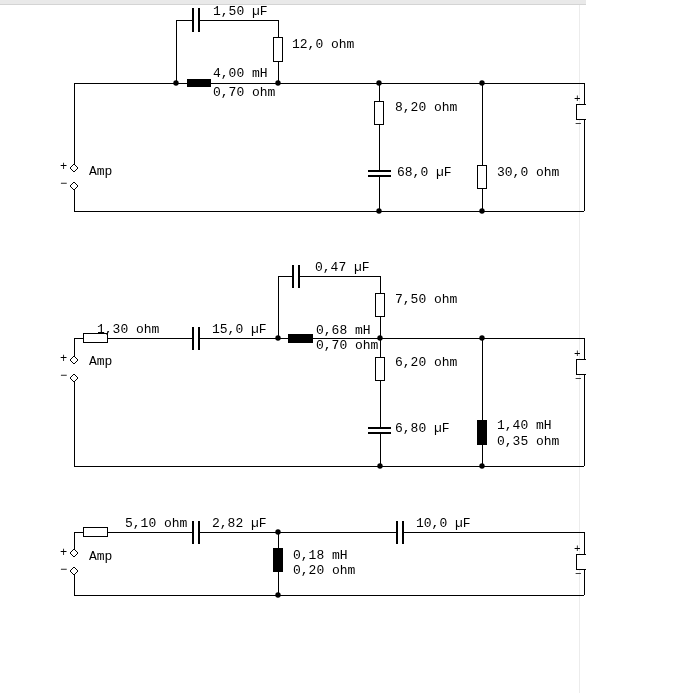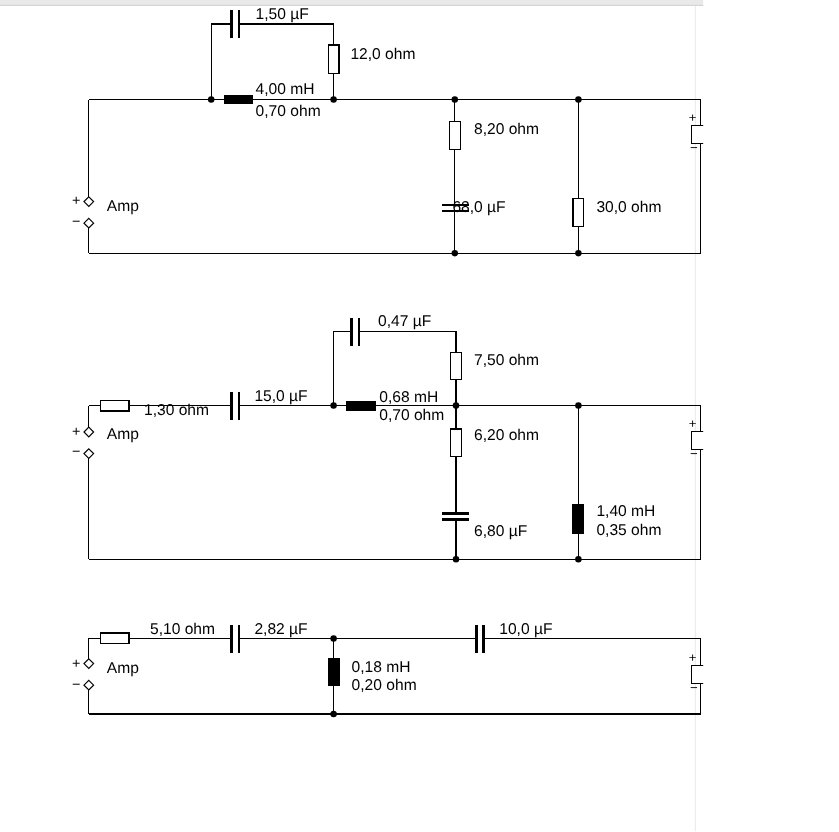--- a/index.html
+++ b/index.html
@@ -1,18 +1,18 @@
 <!DOCTYPE html>
 <html><head>
 <meta charset="utf-8">
 <style>
   html,body { margin:0; padding:0; background:#fff; }
   .screen {
     position:relative; width:586px; height:693px; background:#ffffff;
-    font-family:Liberation Sans, sans-serif; overflow:hidden;
+    font-family:Liberation Mono, monospace; overflow:hidden;
   }
   .topbar {
     position:absolute; left:0; top:0; width:699px; height:4px;
     background:#e9e9e9; border-bottom:1px solid #d4d4d4;
   }
   .right-edge {
     position:absolute; top:5px; bottom:0; right:6px; width:1px; background:#ececec;
   }
   svg.schematic { position:absolute; left:0; top:0; }
   .wire { stroke:#000; stroke-width:1; fill:none; shape-rendering:crispEdges; }
@@ -113,37 +113,37 @@
         <rect class="spkbox" x="576.5" y="554.5" width="15" height="15"></rect>
       </g>
     </g>
   </svg>
 
   <div class="lbl" style="left:213px; top:5px;">1,50 µF</div>
   <div class="lbl" style="left:292px; top:38px;">12,0 ohm</div>
   <div class="lbl" style="left:213px; top:67px;">4,00 mH</div>
   <div class="lbl" style="left:213px; top:86px;">0,70 ohm</div>
   <div class="lbl" style="left:395px; top:101px;">8,20 ohm</div>
-  <div class="lbl" style="left:377px; top:166px;">68,0 µF</div>
+  <div class="lbl" style="left:397px; top:166px;">68,0 µF</div>
   <div class="lbl" style="left:497px; top:166px;">30,0 ohm</div>
   <div class="lbl" style="left:89px; top:165px;">Amp</div>
   <div class="sm" style="left:60px; top:161px;">+</div>
   <div class="sm" style="left:60px; top:178px;">−</div>
   <div class="tiny" style="left:574px; top:94px;">+</div>
   <div class="tiny" style="left:575px; top:119px;">−</div>
   <div class="spk-label" style="left:609px; top:100px;">НЧ</div>
 
-  <div class="lbl" style="left:120px; top:323px;margin-top:12px;">1,30 ohm</div>
+  <div class="lbl" style="left:97px; top:323px;">1,30 ohm</div>
   <div class="lbl" style="left:212px; top:323px;">15,0 µF</div>
   <div class="lbl" style="left:315px; top:261px;">0,47 µF</div>
   <div class="lbl" style="left:395px; top:293px;">7,50 ohm</div>
   <div class="lbl" style="left:316px; top:324px;">0,68 mH</div>
   <div class="lbl" style="left:316px; top:339px;">0,70 ohm</div>
   <div class="lbl" style="left:395px; top:356px;">6,20 ohm</div>
-  <div class="lbl" style="left:395px; top:436px;text-align:right;">6,80 µF</div>
+  <div class="lbl" style="left:395px; top:422px;text-align:right;">6,80 µF</div>
   <div class="lbl" style="left:497px; top:419px;">1,40 mH</div>
   <div class="lbl" style="left:497px; top:435px;">0,35 ohm</div>
   <div class="lbl" style="left:89px; top:355px;">Amp</div>
   <div class="sm" style="left:60px; top:353px;">+</div>
   <div class="sm" style="left:60px; top:370px;">−</div>
   <div class="tiny" style="left:574px; top:349px;">+</div>
   <div class="tiny" style="left:575px; top:374px;">−</div>
   <div class="spk-label" style="left:609px; top:355px;">СЧ</div>
 
   <div class="lbl" style="left:125px; top:517px;">5,10 ohm</div>

